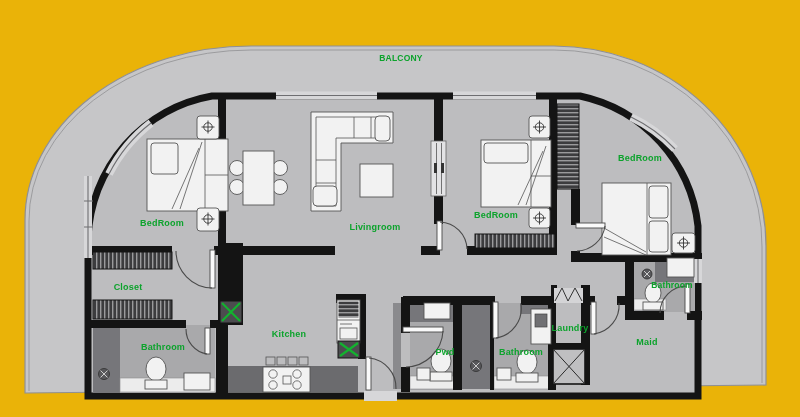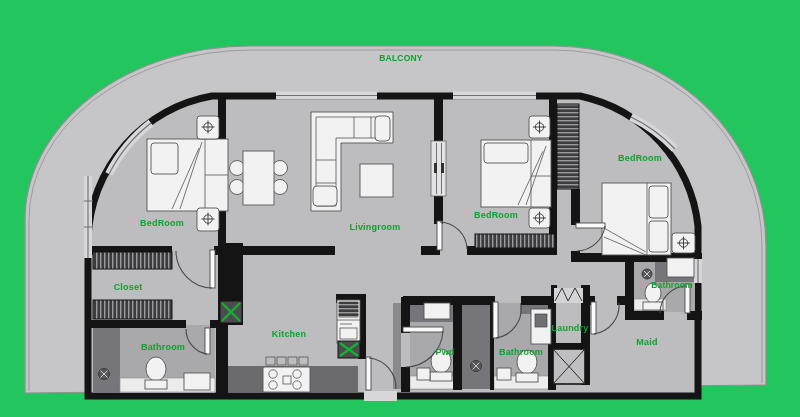--- a/index.html
+++ b/index.html
@@ -1,16 +1,16 @@
 <!DOCTYPE html>
 <html><head>
 <meta charset="utf-8">
 <style>
   html,body{margin:0;padding:0;background:#ffffff;}
-  .stage{width:800px;height:417px;position:relative;background:#22c55e;overflow:hidden;
+  .stage{width:800px;height:417px;position:relative;background:#eab308;overflow:hidden;
          font-family:"Liberation Sans", sans-serif;}
   svg{display:block;}
   .room-label{font-family:"Liberation Sans", sans-serif;font-weight:bold;
               text-anchor:middle;letter-spacing:.2px;}
   .wall{fill:#141414;}
   .furn{fill:#f2f2f2;stroke:#555;stroke-width:0.9;}
   .thin{stroke:#555;stroke-width:0.8;fill:none;}
   .doorarc{stroke:#4a4a4a;stroke-width:1.1;fill:none;}
   .leaf{fill:#fafafa;stroke:#4a4a4a;stroke-width:0.9;}
   .winseg{stroke:#d7d7d9;stroke-width:8;fill:none;stroke-linecap:butt;}

